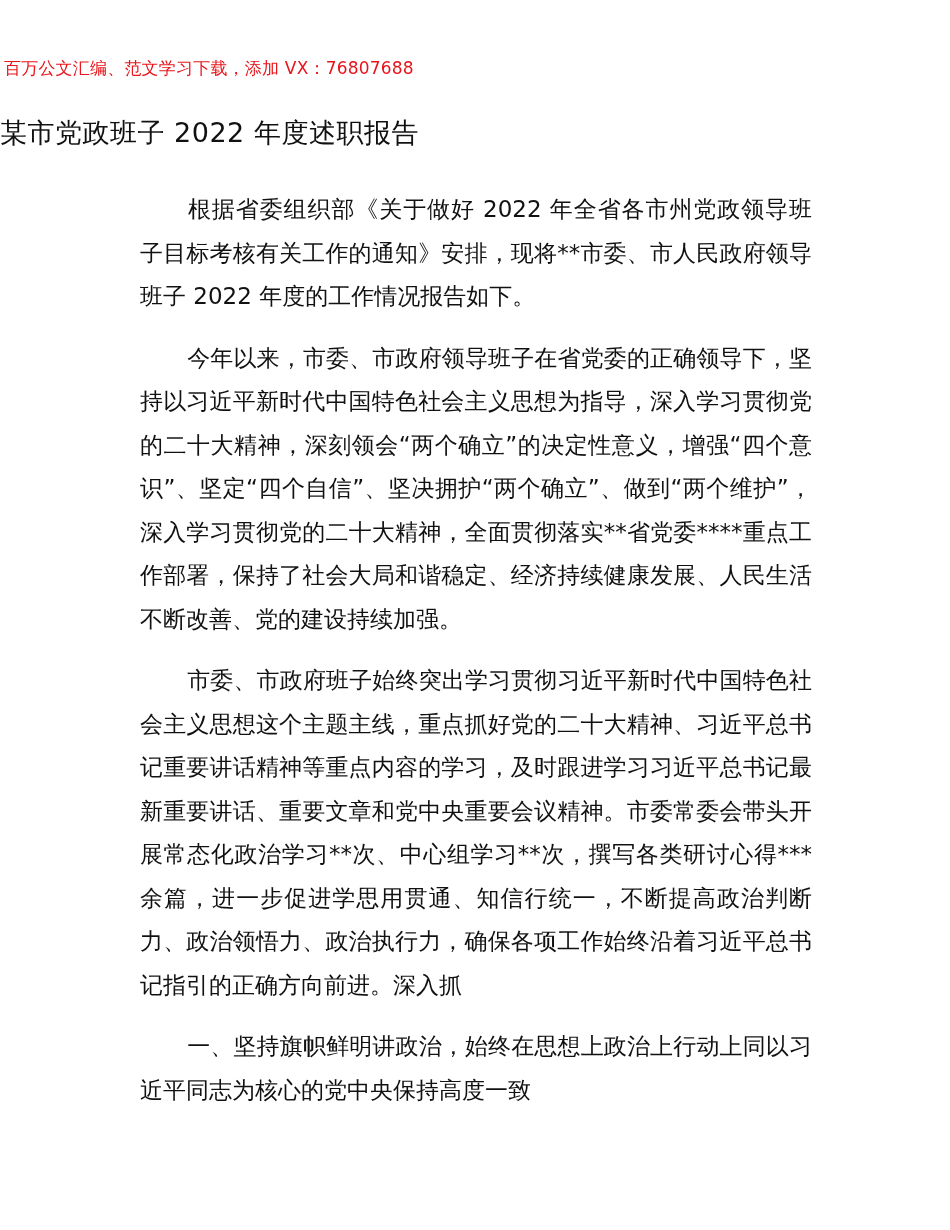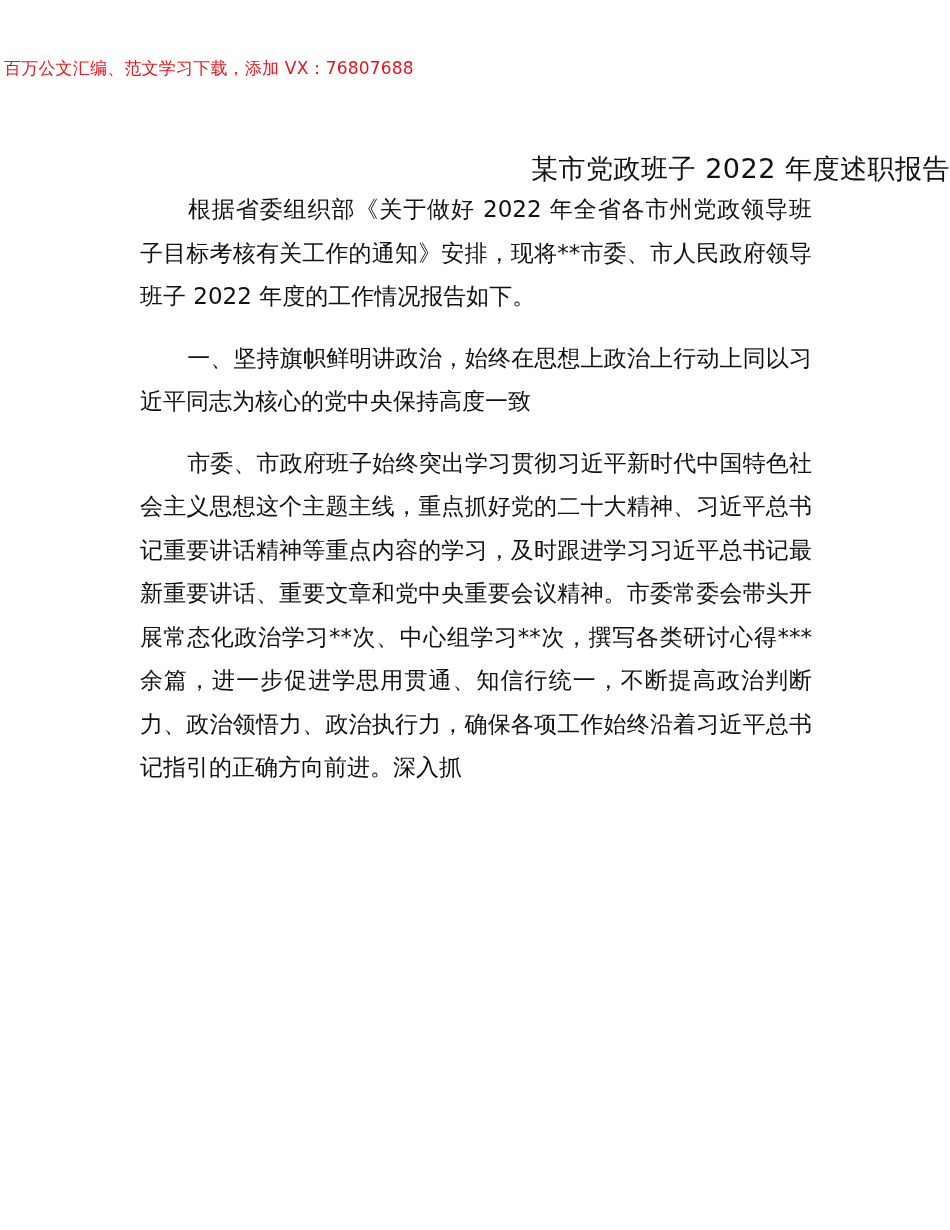--- a/index.html
+++ b/index.html
@@ -1,30 +1,31 @@
 <!DOCTYPE html>
 <html><head>
 <meta charset="utf-8">
 <style>
   html, body { margin: 0; padding: 0; background: #ffffff; }
   body { width: 950px; height: 1230px; position: relative; overflow: hidden;
          font-family: "DejaVu Sans", "Liberation Sans", sans-serif; color: #111111; }
   .header { position: absolute; top: 57px; left: 4px; width: 950px; 
             font-size: 17px; color: #e8141b; letter-spacing: 0.2px; }
-  .title { position: absolute; top: 115px; left: 0; width: 950px; text-align: right;
-           font-size: 27px; color: #111111; letter-spacing: 0.5px; margin-top: 36px; }
+  .title { position: absolute; top: 115px; left: 0; width: 950px; text-align: left;
+           font-size: 27px; color: #111111; letter-spacing: 0.5px; }
   .body { position: absolute; top: 170px; left: 140px; width: 672px; }
   .para { font-size: 23px; line-height: 43.5px; margin: 18px 0 15px 0;
           text-align: justify; text-align-last: left; word-break: break-all; }
   .para .indent { display: inline-block; width: 47px; }
 </style>
 </head>
 <body>
 
 <div class="header">百万公文汇编、范文学习下载，添加 VX：76807688</div>
 
 <div class="title">某市党政班子 2022 年度述职报告</div>
 
 <div class="body">
   <p class="para"><span class="indent"></span><span>根据省委组织部《关于做好 2022 年全省各市州党政领导班子目标考核有关工作的通知》安排，现将**市委、市人民政府领导班子 2022 年度的工作情况报告如下。</span></p>
+  <p class="para"><span class="indent"></span><span>今年以来，市委、市政府领导班子在省党委的正确领导下，坚持以习近平新时代中国特色社会主义思想为指导，深入学习贯彻党的二十大精神，深刻领会“两个确立”的决定性意义，增强“四个意识”、坚定“四个自信”、坚决拥护“两个确立”、做到“两个维护”，深入学习贯彻党的二十大精神，全面贯彻落实**省党委****重点工作部署，保持了社会大局和谐稳定、经济持续健康发展、人民生活不断改善、党的建设持续加强。</span></p>
+  <p class="para"><span class="indent"></span><span>市委、市政府班子始终突出学习贯彻习近平新时代中国特色社会主义思想这个主题主线，重点抓好党的二十大精神、习近平总书记重要讲话精神等重点内容的学习，及时跟进学习习近平总书记最新重要讲话、重要文章和党中央重要会议精神。市委常委会带头开展常态化政治学习**次、中心组学习**次，撰写各类研讨心得***余篇，进一步促进学思用贯通、知信行统一，不断提高政治判断力、政治领悟力、政治执行力，确保各项工作始终沿着习近平总书记指引的正确方向前进。深入抓</span></p>
   <p class="para"><span class="indent"></span><span>一、坚持旗帜鲜明讲政治，始终在思想上政治上行动上同以习近平同志为核心的党中央保持高度一致</span></p>
-  <p class="para"><span class="indent"></span><span>市委、市政府班子始终突出学习贯彻习近平新时代中国特色社会主义思想这个主题主线，重点抓好党的二十大精神、习近平总书记重要讲话精神等重点内容的学习，及时跟进学习习近平总书记最新重要讲话、重要文章和党中央重要会议精神。市委常委会带头开展常态化政治学习**次、中心组学习**次，撰写各类研讨心得***余篇，进一步促进学思用贯通、知信行统一，不断提高政治判断力、政治领悟力、政治执行力，确保各项工作始终沿着习近平总书记指引的正确方向前进。深入抓</span></p>
 </div>
 
 </body></html>

